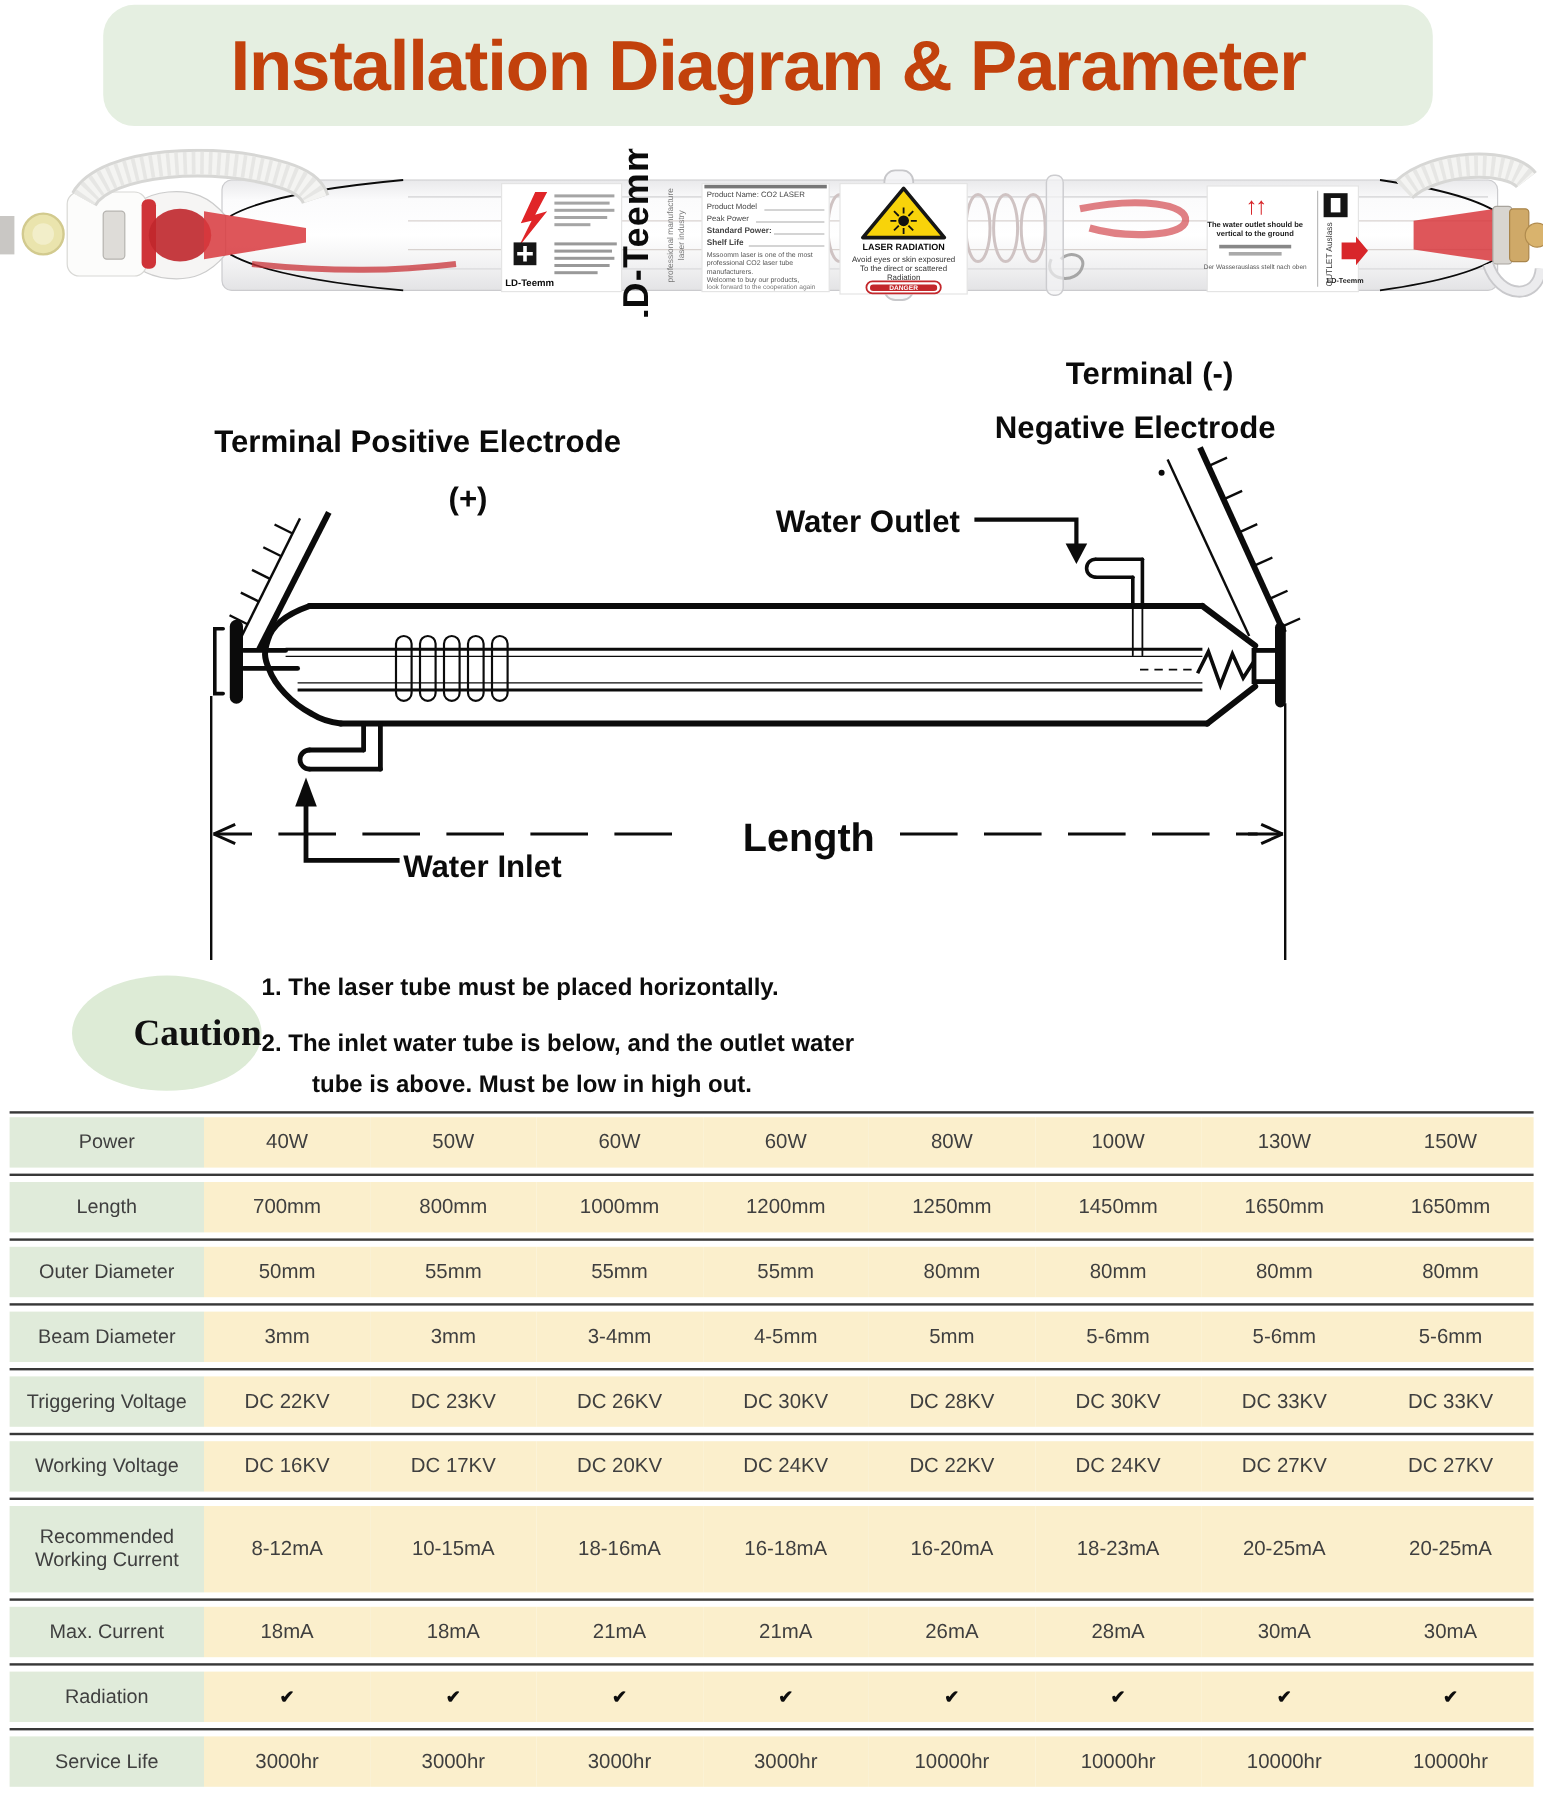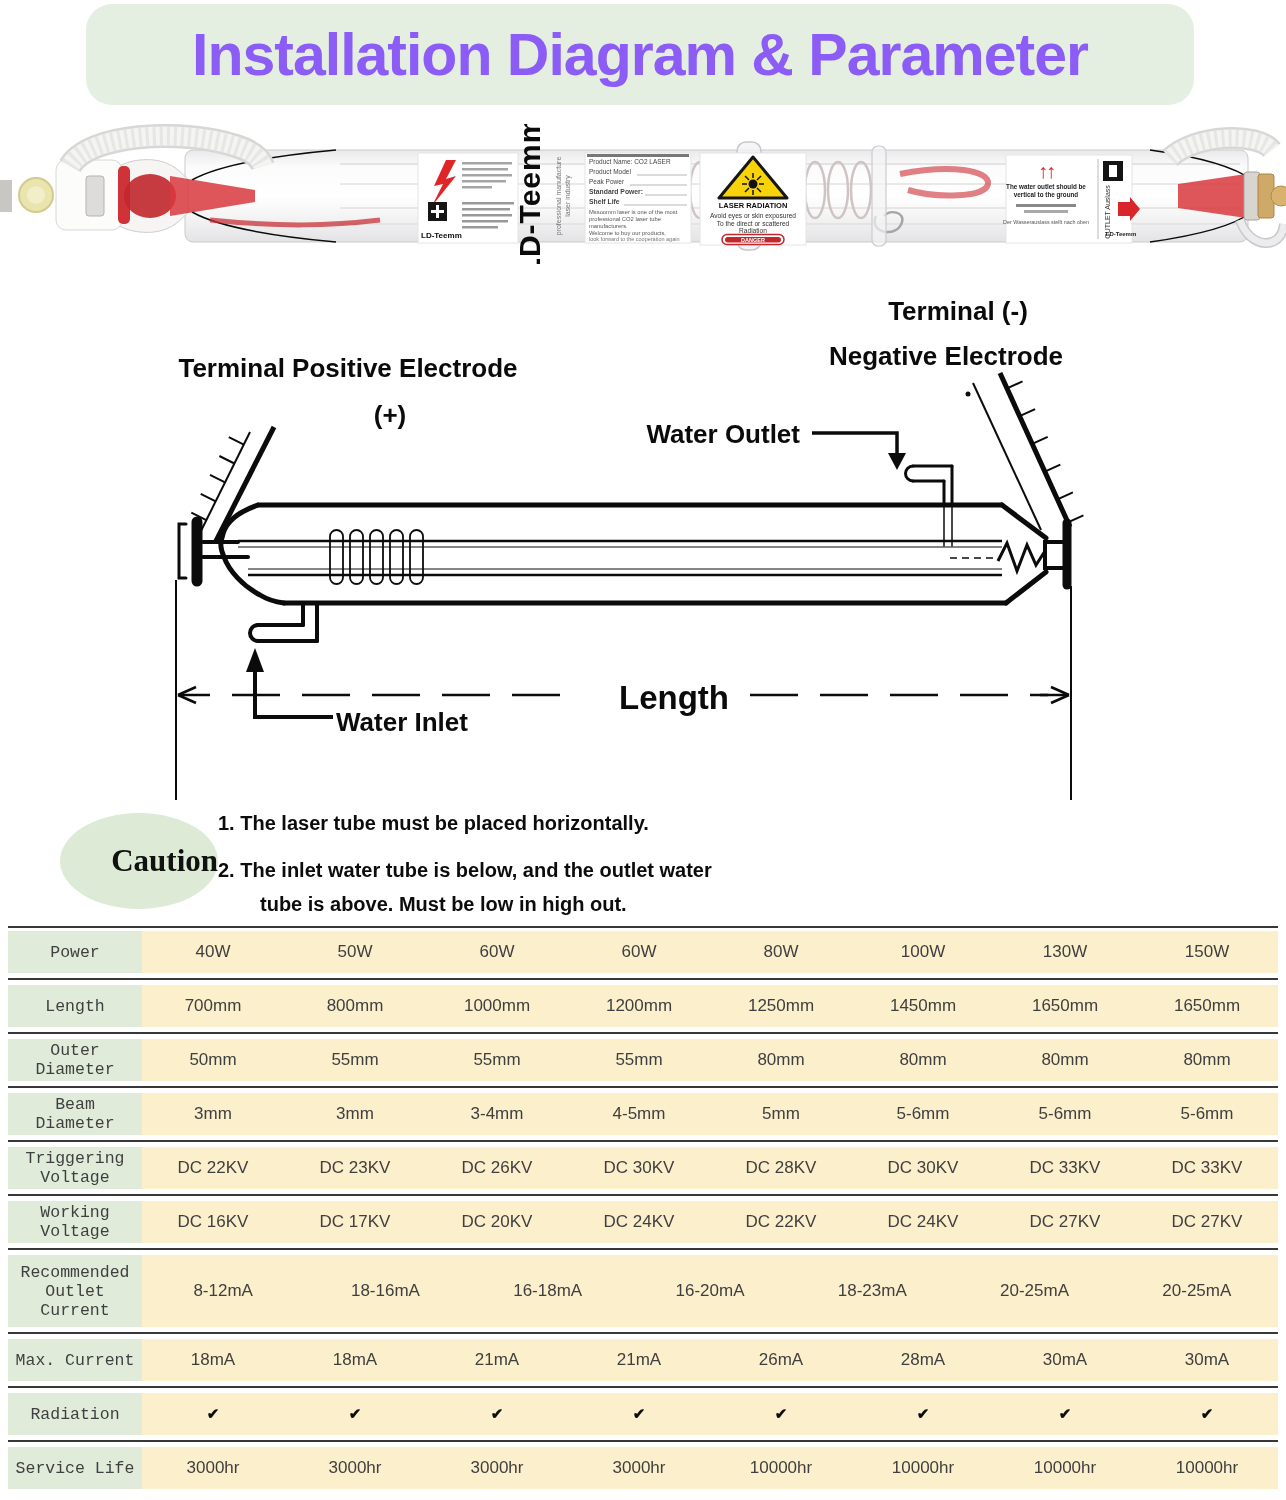--- a/index.html
+++ b/index.html
@@ -2,21 +2,21 @@
 <html><head>
 <meta charset="utf-8">
 <style>
   html,body{margin:0;padding:0;background:#fff;}
   body{width:1286px;height:1500px;overflow:hidden;font-family:"Liberation Sans",sans-serif;}
   #page{position:relative;width:1286px;height:1500px;background:#fff;}
 
   
   .banner{position:absolute;left:86px;top:4px;width:1108px;height:101px;background:#e5efe1;
           border-radius:26px;display:flex;align-items:center;justify-content:center;}
-  .banner h1{margin:0;font-size:59px;font-weight:bold;color:#8b5cf6;letter-spacing:-1px;}
+  .banner h1{margin:0;font-size:59px;font-weight:bold;color:#c2410c;letter-spacing:-1px;}
 
   
   .photo-wrap{position:absolute;left:0;top:124px;width:1286px;height:140px;}
   .diagram-wrap{position:absolute;left:0;top:280px;width:1286px;height:525px;}
   svg{display:block;}
   .dline{stroke:#0b0b0b;fill:none;}
   .dtext{fill:#0b0b0b;stroke:none;font-weight:bold;font-family:"Liberation Sans",sans-serif;}
 
   
   .caution-badge{position:absolute;left:60px;top:813px;width:158px;height:96px;background:#ddebd6;
@@ -26,22 +26,22 @@
   .caution-text p{margin:0;font-size:20px;font-weight:bold;line-height:34px;}
   .caution-text p.second{margin-top:13px;}
   .caution-text .cont{display:block;padding-left:42px;}
 
   
   .ptable{position:absolute;left:8px;top:926px;width:1270px;display:flex;flex-direction:column;}
   .trule{height:2px;background:#383838;margin:5px 0;}
   .trule.first{margin:0 0 3px 0;}
   .trow{display:flex;min-height:42px;}
   .trow.tall{min-height:72px;}
-  .tlabel{width:134px;background:#e0ebda;display:flex;align-items:center;justify-content:center;
-          text-align:center;font-size:16.5px;color:#3f3f3f;padding:0 3px;box-sizing:border-box;font-family:Liberation Mono, monospace;}
+  .tlabel{width:162px;background:#e0ebda;display:flex;align-items:center;justify-content:center;
+          text-align:center;font-size:16.5px;color:#3f3f3f;padding:0 3px;box-sizing:border-box;}
   .tcell{flex:1;background:#fbefcc;display:flex;align-items:center;justify-content:center;
          font-size:17px;color:#3f3f3f;}
   .tcell.check{font-weight:bold;color:#0d0d0d;font-size:15px;}
 </style>
 </head>
 <body>
 
 <div id="page">
 
   <div class="banner">
@@ -371,22 +371,23 @@
         <div class="tcell">DC 17KV</div>
         <div class="tcell">DC 20KV</div>
         <div class="tcell">DC 24KV</div>
         <div class="tcell">DC 22KV</div>
         <div class="tcell">DC 24KV</div>
         <div class="tcell">DC 27KV</div>
         <div class="tcell">DC 27KV</div>
       </div>
       <div class="trule"></div>
       <div class="trow tall">
-        <div class="tlabel">Recommended Outlet Current</div>
+        <div class="tlabel">Recommended Working Current</div>
         <div class="tcell">8-12mA</div>
+        <div class="tcell">10-15mA</div>
         <div class="tcell">18-16mA</div>
         <div class="tcell">16-18mA</div>
         <div class="tcell">16-20mA</div>
         <div class="tcell">18-23mA</div>
         <div class="tcell">20-25mA</div>
         <div class="tcell">20-25mA</div>
       </div>
       <div class="trule"></div>
       <div class="trow">
         <div class="tlabel">Max. Current</div>

